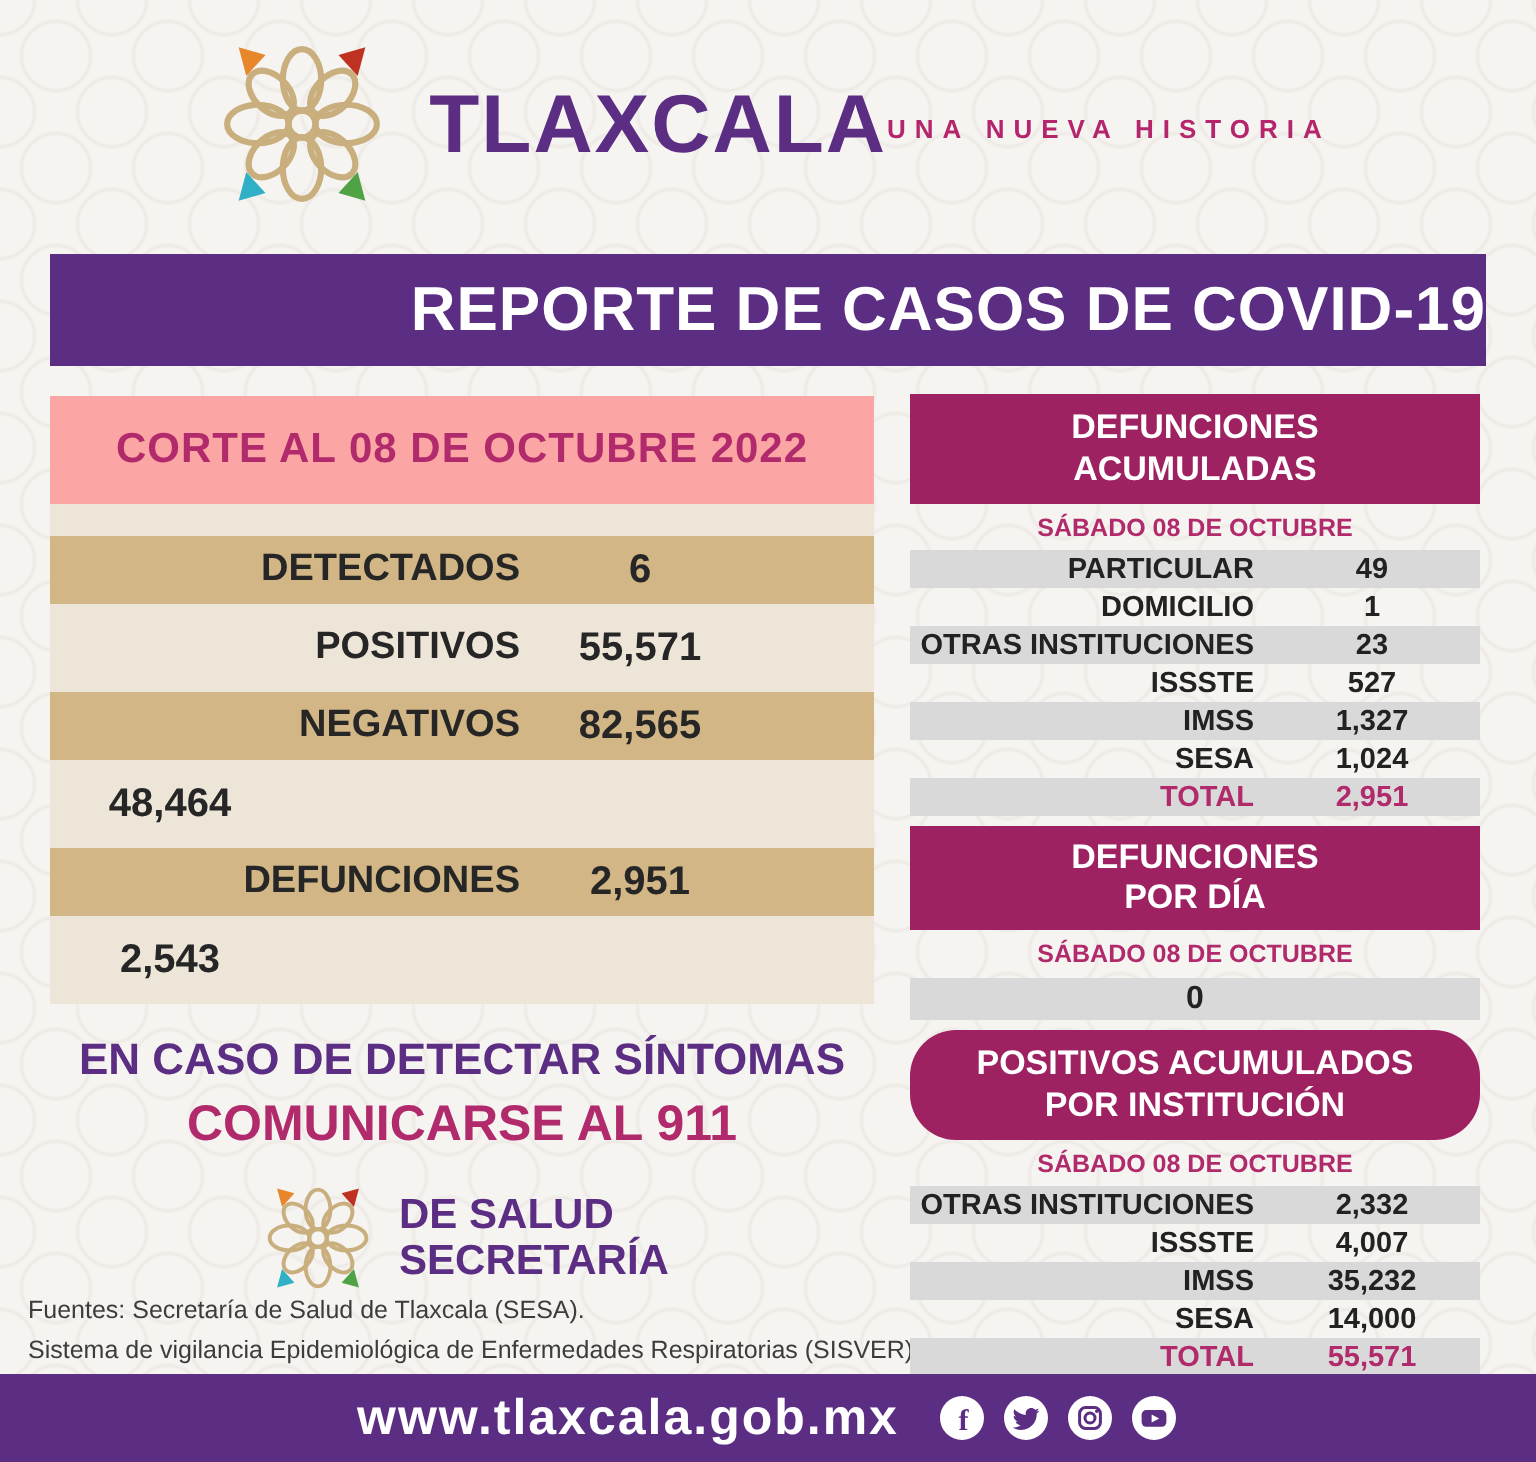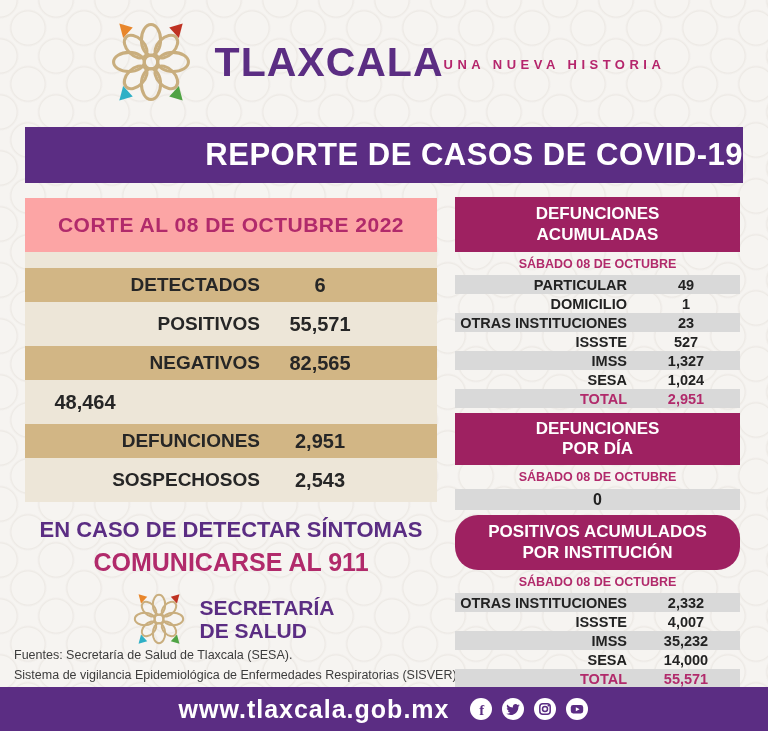--- a/index.html
+++ b/index.html
@@ -122,37 +122,36 @@
       <div class="l-value">82,565</div>
     </div>
     <div class="lrow cream">
       <div class="l-value">48,464</div>
     </div>
     <div class="lrow tan">
       <div class="l-label">DEFUNCIONES</div>
       <div class="l-value">2,951</div>
     </div>
     <div class="lrow cream">
-      <div class="l-label">SOSPECHOSOS</div>
       <div class="l-value">2,543</div>
     </div>
   </div>
 
   <div class="notice">
     <div class="notice-1">EN CASO DE DETECTAR SÍNTOMAS</div>
     <div class="notice-2">COMUNICARSE AL 911</div>
   </div>
 
   <div class="ministry">
     <svg class="ministry-flower">
         <use href="#flower"></use>
       </svg>
     <div class="ministry-text">
+      <div>DE SALUD</div>
       <div>SECRETARÍA</div>
-      <div>DE SALUD</div>
     </div>
   </div>
 
   <div class="sources">
     <div>Fuentes:  Secretaría de Salud de Tlaxcala (SESA).</div>
     <div>Sistema de vigilancia Epidemiológica de Enfermedades Respiratorias (SISVER).</div>
   </div>
 
   <div class="right-panel">
 

